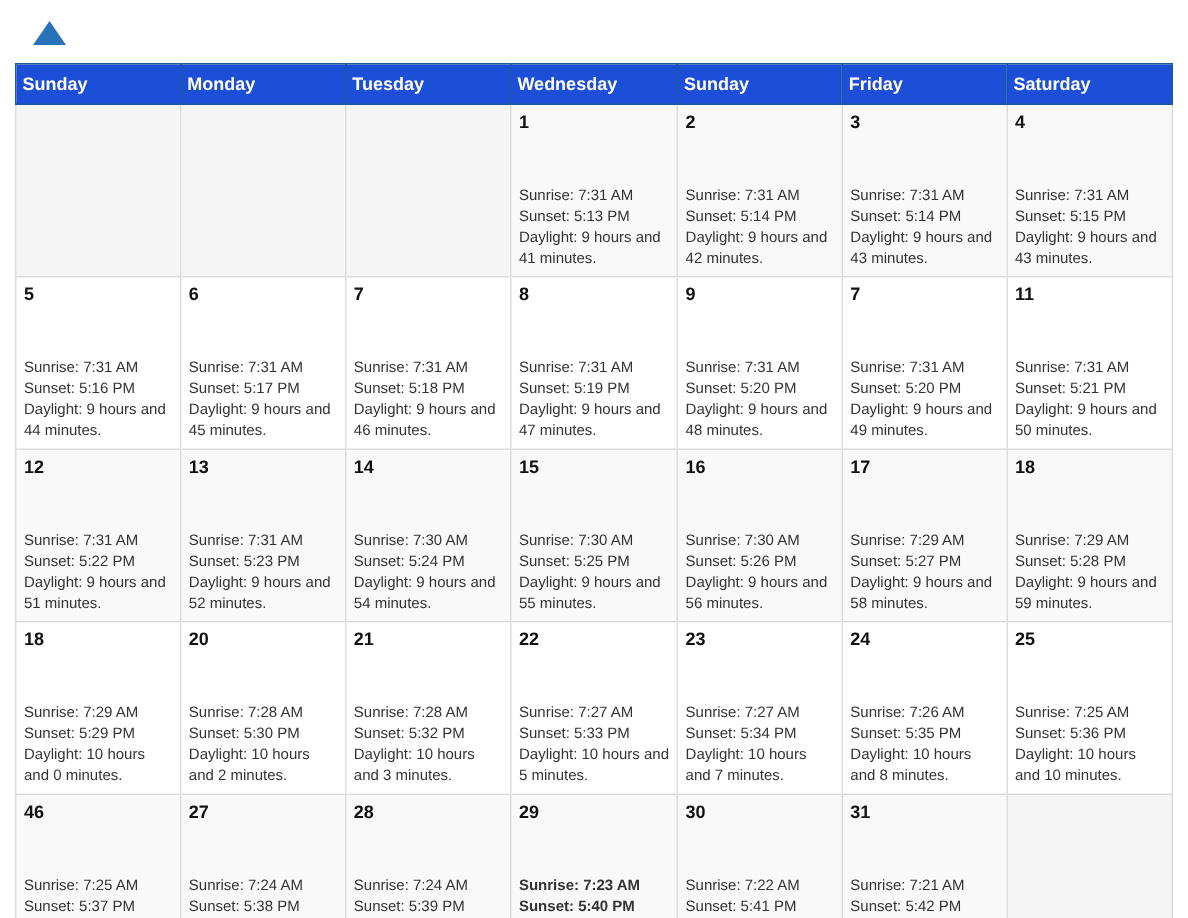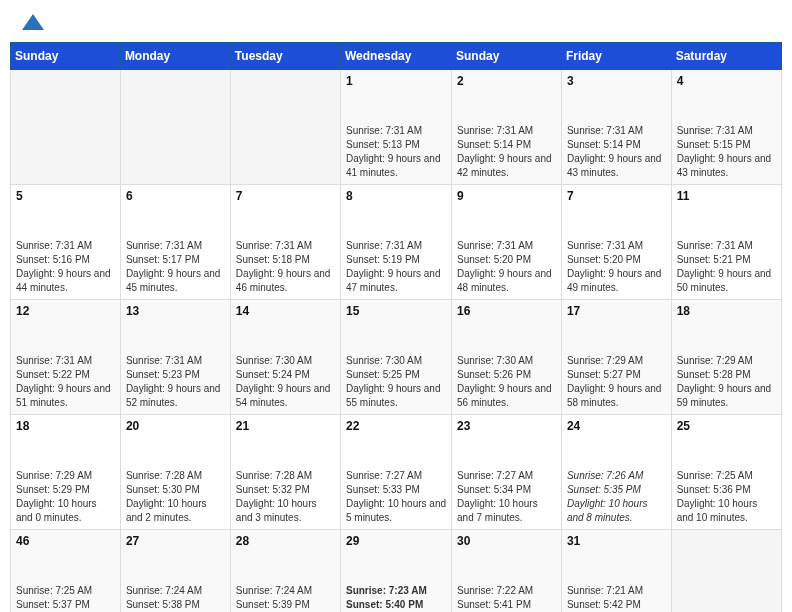--- a/index.html
+++ b/index.html
@@ -254,21 +254,21 @@
 Daylight: 10 hours and 5 minutes.</div>
           </td>
           <td>
             <div class="cell-number">23</div>
             <div class="cell-info" style="white-space: pre-line;">Sunrise: 7:27 AM
 Sunset: 5:34 PM
 Daylight: 10 hours and 7 minutes.</div>
           </td>
           <td>
             <div class="cell-number">24</div>
-            <div class="cell-info" style="white-space: pre-line; font-style: italic;">Sunrise: 7:26 AM
+            <div class="cell-info" style="white-space: pre-line;">Sunrise: 7:26 AM
 Sunset: 5:35 PM
 Daylight: 10 hours and 8 minutes.</div>
           </td>
           <td>
             <div class="cell-number">25</div>
             <div class="cell-info" style="white-space: pre-line;">Sunrise: 7:25 AM
 Sunset: 5:36 PM
 Daylight: 10 hours and 10 minutes.</div>
           </td>
         </tr>

